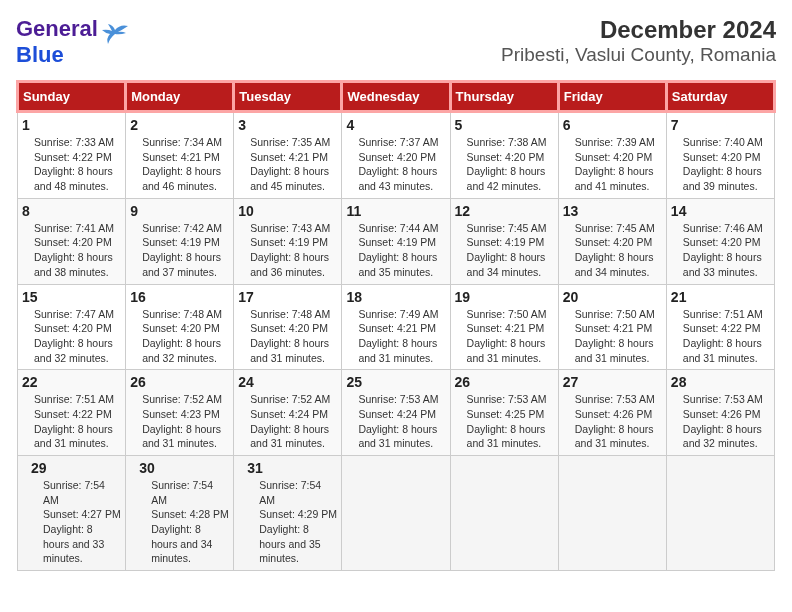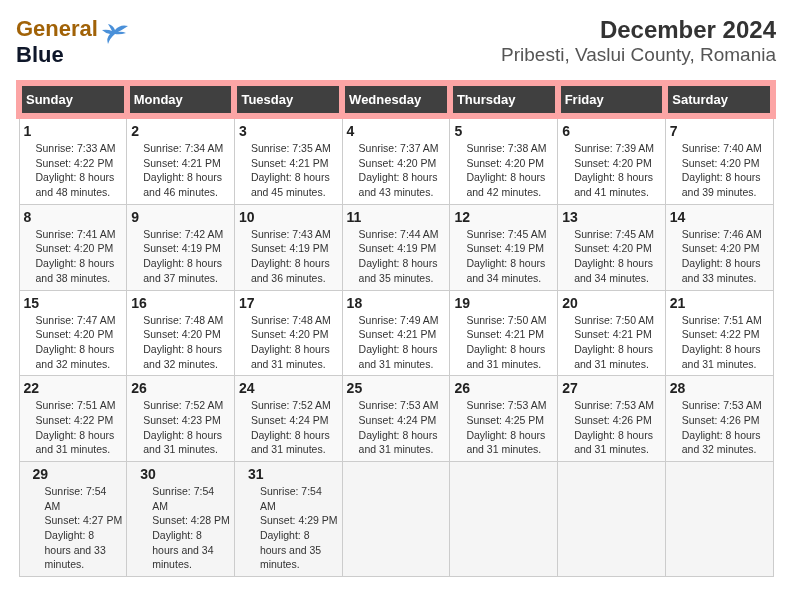--- a/index.html
+++ b/index.html
@@ -32,27 +32,27 @@
     .location {
       font-size: 19px;
       color: #555;
     }
     .calendar {
       width: 100%;
       border-collapse: collapse;
       font-size: 11px;
     }
     .calendar th {
-      background: #404040;
+      background: #b91c1c;
       color: #fff;
       padding: 6px 4px;
       font-size: 13px;
       font-weight: bold;
       text-align: left;
-      border: 6px solid #fca5a5;
+      border: 3px solid #fca5a5;
     }
     .calendar td {
       border: 1px solid #ccc;
       vertical-align: top;
       padding: 4px;
       width: 108px;
       min-height: 80px;
       background: #fff;
     }
     .calendar tr:last-child td {
@@ -76,21 +76,21 @@
     }
     .row-alt td { background: #f9f9f9; }
   </style>
 </head>
 <body>
 
 <div class="header">
   <div class="logo">
     <div style="display:flex;align-items:center;">
       <span style="font-size:22px;font-weight:bold;color:#333;">
-        <span style="color:#a16207;">General</span><br><span style="color:#0f172a;">Blue</span>
+        <span style="color:#4c1d95;">General</span><br><span style="color:#1d4ed8;">Blue</span>
       </span>
       <svg width="30" height="30" viewBox="0 0 30 30" style="margin-left:2px;margin-top:-10px;">
         <path d="M15 8 Q20 2 28 4 Q22 8 18 10 Q22 9 26 11 Q20 13 15 12 Q10 16 8 22 Q6 16 10 12 Q5 11 2 8 Q8 7 12 9 Q10 5 8 2 Q13 3 15 8Z" fill="#4a90d9"></path>
       </svg>
     </div>
   </div>
   <div class="title-block">
     <div class="month-title">December 2024</div>
     <div class="location">Pribesti, Vaslui County, Romania</div>
   </div>

